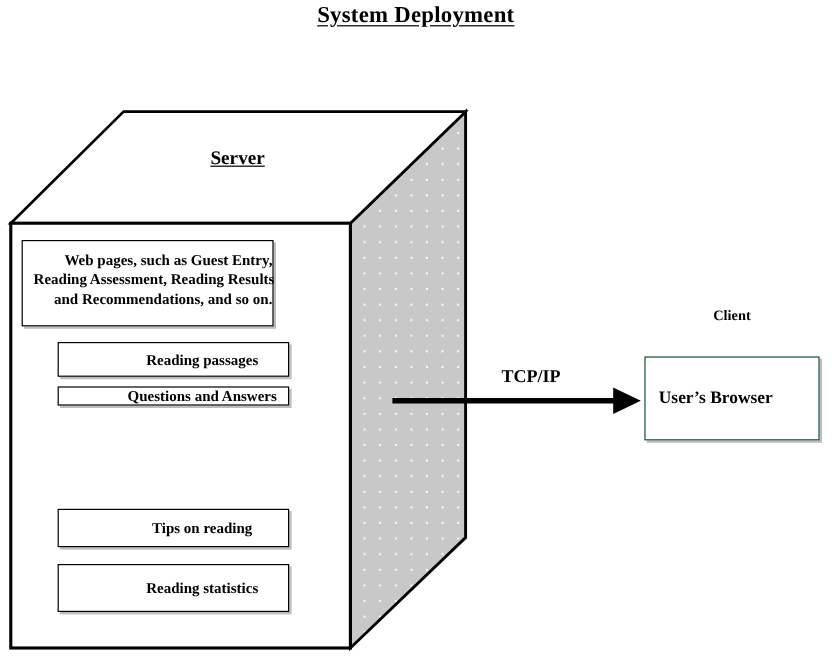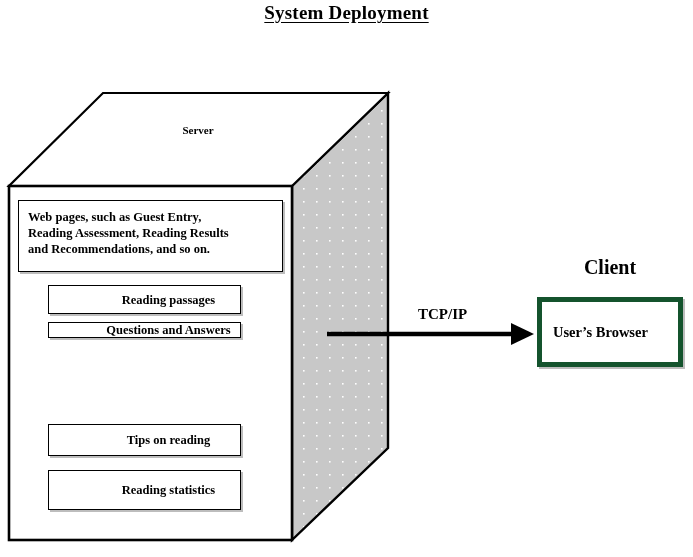--- a/index.html
+++ b/index.html
@@ -48,44 +48,45 @@
   #server-3d svg {
     display: block;
   }
 
   .server-label {
     position: absolute;
     left: 103px;
     top: 124px;
     width: 190px;
     text-align: center;
-    font-size: 11px;
-    font-weight: bold;
+    font-size: 16px;
+    font-weight: bold;
+    text-decoration: underline;
   }
 
   
   .panel {
     position: absolute;
     background: #ffffff;
     border: 1px solid #000000;
     box-shadow: 2px 2px 0 0 #bdbdbd;
     box-sizing: border-box;
     font-weight: bold;
     font-size: 12.5px;
     line-height: 16px;
     padding-left: 48px;
   }
 
   #webpages-panel {
     left: 18px;
     top: 200px;
-    width: 265px;
+    width: 210px;
     height: 72px;
     padding: 8px 0 0 9px;
-    text-align: left;
+    text-align: right;
   }
   #webpages-panel .line { white-space: nowrap; }
 
   .item-panel {
     left: 48px;
     width: 193px;
     display: flex;
     align-items: center;
     justify-content: center;
     text-align: center;
@@ -114,30 +115,30 @@
     white-space: nowrap;
   }
 
   
   .client-label {
     position: absolute;
     left: 537px;
     top: 256px;
     width: 146px;
     text-align: center;
-    font-size: 20px;
+    font-size: 12px;
     font-weight: bold;
   }
   #client-box {
     position: absolute;
     left: 537px;
     top: 297px;
     width: 146px;
     height: 70px;
-    border: 5px solid #14532d;
+    border: 1px solid #14532d;
     background: #ffffff;
     box-shadow: 2px 2px 0 0 #bdbdbd;
     box-sizing: border-box;
     display: flex;
     align-items: center;
   }
   #client-box .client-text {
     padding-left: 11px;
     font-size: 14.5px;
     font-weight: bold;

